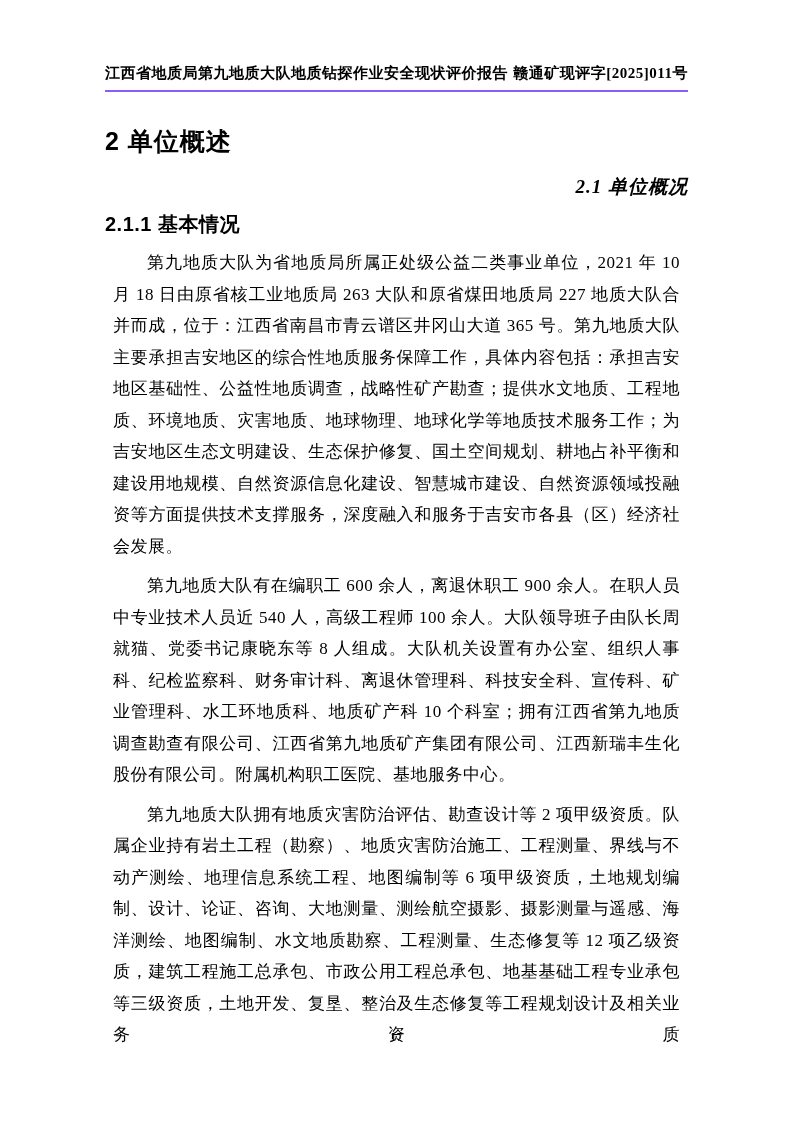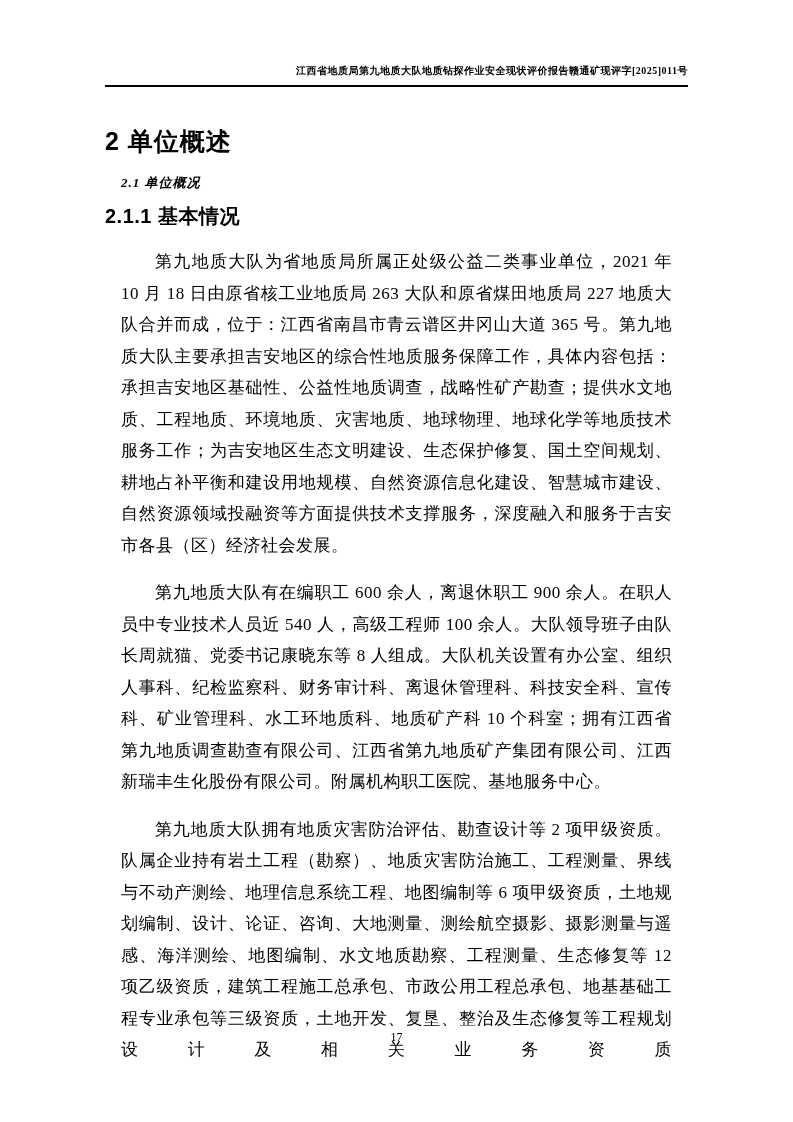--- a/index.html
+++ b/index.html
@@ -15,66 +15,67 @@
     background: #ffffff;
     overflow: hidden;
     margin: 0 auto;
   }
   .header {
     position: absolute;
     left: 105px;
     width: 583px;
     top: 64px;
     display: flex;
-    justify-content: flex-end;
+    justify-content: space-between;
     align-items: flex-end;
-    font-size: 10px;
+    font-size: 15px;
     font-weight: bold;
     padding-bottom: 7px;
-    border-bottom: 2px solid #000000;
+    border-bottom: 2px solid #8b5cf6;
     letter-spacing: 0.5px;
     white-space: nowrap;
   }
   .content {
     position: absolute;
     left: 105px;
     width: 583px;
     top: 126px;
   }
   .h1 {
     font-family: "Liberation Sans", "DejaVu Sans", sans-serif;
     font-size: 25px;
     font-weight: bold;
     line-height: 1.2;
     letter-spacing: 1px;
     margin: 0 0 18px 0;
   }
   .h2 {
     font-family: "Liberation Serif", "DejaVu Serif", serif;
     font-style: italic;
-    font-size: 13px;
+    font-size: 19px;
     font-weight: bold;
     letter-spacing: 1px;
     margin: 0 0 11px 16px;
+    text-align: right;
   }
   .h3 {
     font-family: "Liberation Sans", "DejaVu Sans", sans-serif;
     font-size: 20px;
     font-weight: bold;
     letter-spacing: 0.5px;
     margin: 0 0 9px 0;
   }
   .para {
     font-size: 17px;
     line-height: 31.5px;
     letter-spacing: 0.5px;
     text-align: justify;
     text-justify: inter-character;
     text-indent: 2em;
-    margin: 16px;
+    margin: 8px;
   }
   .para.continued {
     
     text-align-last: justify;
   }
   .footer {
     position: absolute;
     left: 0;
     top: 1030px;
     width: 100%;

